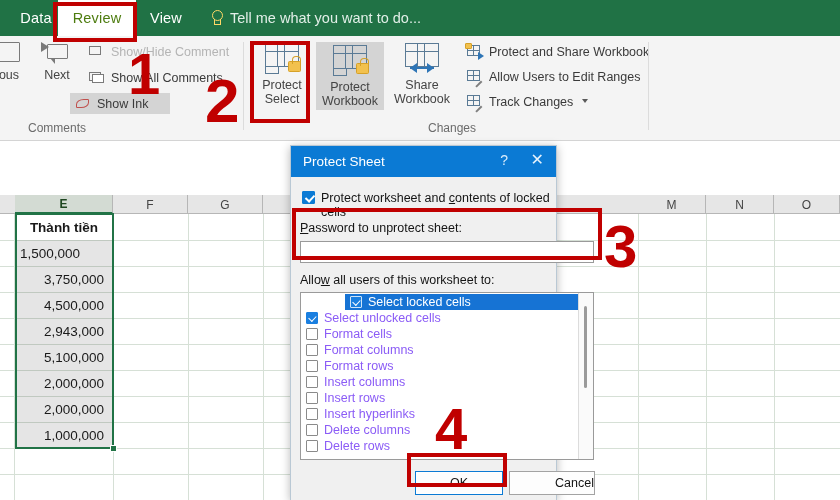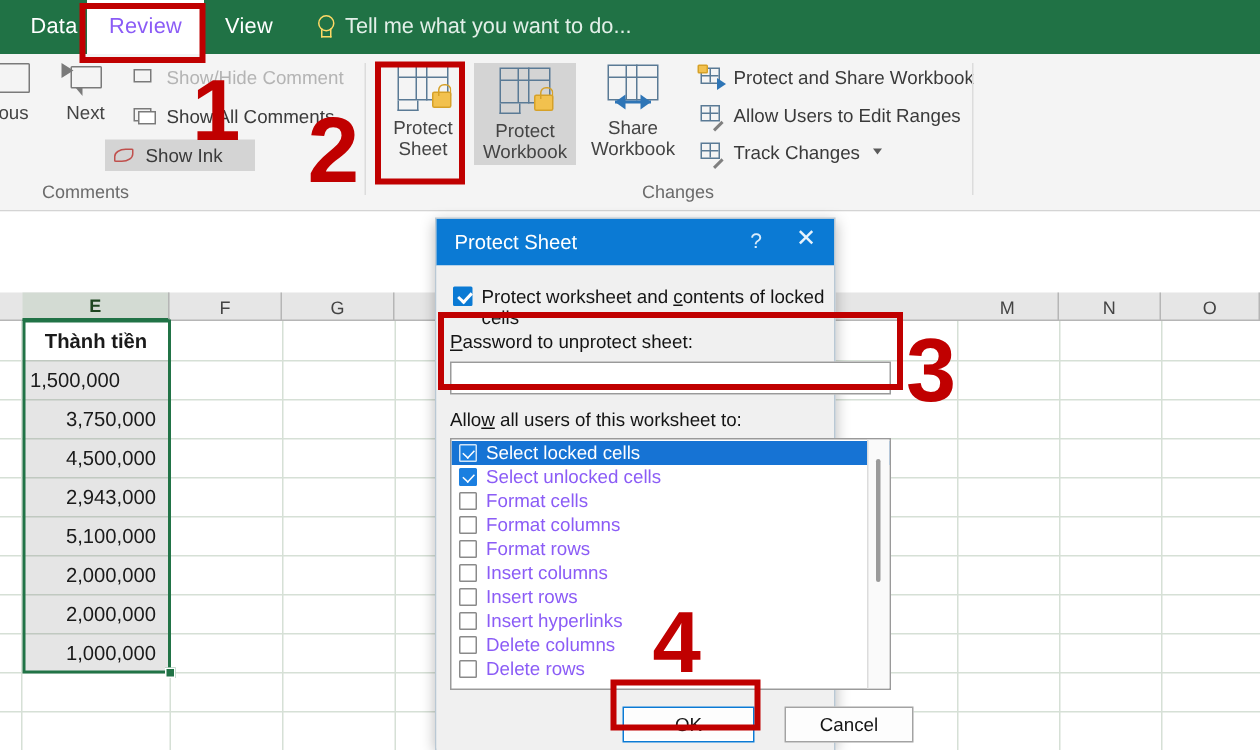--- a/index.html
+++ b/index.html
@@ -16,21 +16,21 @@
     position:absolute; left:0; top:0; width:840px; height:36px;
     background:#207245;
   }
   .tab {
     position:absolute; top:0; height:36px;
     display:flex; align-items:center; justify-content:center;
     color:#ffffff; font-size:14.5px; letter-spacing:.2px;
     padding:0 10px;
   }
   .tab.active {
-    background:#ffffff; color:#8b5cf6;
+    background:#ffffff; color:#4d7c0f;
   }
   .tellme {
     position:absolute; top:0; height:36px; display:flex; align-items:center;
     color:#e2efe8; font-size:14.5px; gap:7px;
   }
   .bulb { display:inline-block; width:13px; height:16px; position:relative; }
   .bulb::before{
     content:""; position:absolute; left:2px; top:0; width:9px; height:9px;
     border:1.6px solid #ffd966; border-radius:50%;
   }
@@ -299,21 +299,21 @@
     <div class="grp-sep" style="left:243px;top:6px;height:88px;"></div>
 
     <div class="cmd-big" style="left:254px;top:6px;width:56px;">
       <span class="ico-sheet">
         <span class="gridbox"></span>
           <span class="gridbox2"></span>
           <span class="tab-b"></span>
           <span class="lock"></span>
       </span>
       <span style="margin-top:3px;">Protect</span>
-      <span>Sheet</span>
+      <span>Select</span>
     </div>
 
     <div class="cmd-big" style="left:316px;top:6px;width:68px;background:#d4d4d4;padding:2px 0;">
       <span class="ico-sheet">
         <span class="gridbox"></span>
           <span class="gridbox2"></span>
           <span class="tab-b"></span>
           <span class="lock"></span>
       </span>
       <span style="margin-top:3px;">Protect</span>
@@ -454,21 +454,21 @@
       <div class="lbl" style="left:9px;top:44px;">
         <span class="u">P</span><span>assword to unprotect sheet:</span>
       </div>
       <input class="field" style="left: 9px; top: 64px; width: 294px; height: 22px; font-size: 12.5px; padding: 0px 4px; outline: none;" value="">
 
       <div class="lbl" style="left:9px;top:96px;">
         <span>Allo</span><span class="u">w</span><span> all users of this worksheet to:</span>
       </div>
 
       <div class="listbox" style="left:9px;top:115px;width:294px;height:168px;">
-        <div class="li sel" style="top:1px;">
+        <div class="li sel" style="top:1px;margin-left:44px;">
           <span class="lchk on"></span>
           <span>Select locked cells</span>
         </div>
         <div class="li" style="top:17px;">
           <span class="lchk on"></span>
           <span>Select unlocked cells</span>
         </div>
         <div class="li" style="top:33px;">
           <span class="lchk"></span>
           <span>Format cells</span>
@@ -502,21 +502,21 @@
           <span>Delete rows</span>
         </div>
 
         <div class="scroll-track" style="right:0;top:0;width:15px;height:166px;"></div>
         <div class="scroll-thumb" style="right:6px;top:13px;width:3px;height:82px;"></div>
       </div>
 
       <div class="btn focus" style="left:124px;top:294px;width:88px;height:24px;">
         <span>OK</span>
       </div>
-      <div class="btn" style="left:232px;top:294px;width:86px;height:24px;">
+      <div class="btn" style="left:218px;top:294px;width:86px;height:24px;justify-content:flex-end;">
         <span>Cancel</span>
       </div>
     </div>
   </div>
 
   <div class="redbox" style="left:53px;top:2px;width:84px;height:40px;"></div>
   <div class="rednum" style="left:128px;top:45px;font-size:58px;">
     <span>1</span>
   </div>
 

